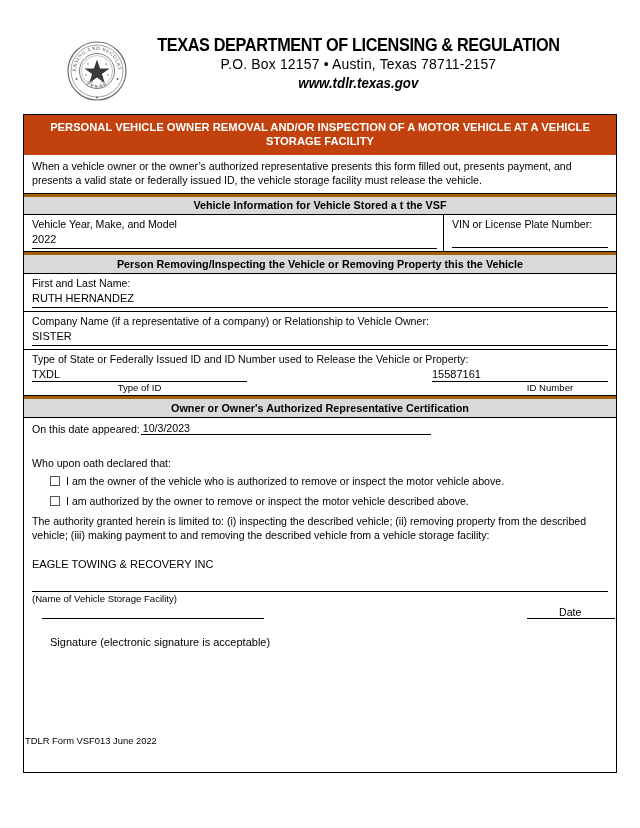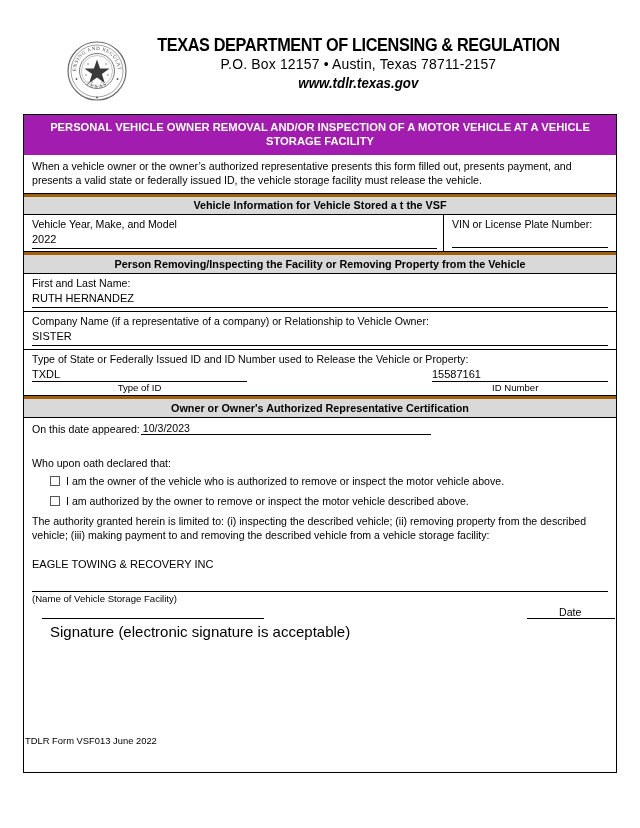--- a/index.html
+++ b/index.html
@@ -71,21 +71,21 @@
     position: absolute;
     left: 23px;
     top: 114px;
     width: 594px;
     border: 1.5px solid #000;
     box-sizing: border-box;
     background: #fff;
   }
 
   .title-bar {
-    background: #a21caf;
+    background: #c2410c;
     color: #fff;
     font-weight: bold;
     font-size: 11.2px;
     text-align: center;
     line-height: 1.28;
     padding: 5px 14px 6px 14px;
     box-sizing: border-box;
   }
 
   .intro {
@@ -175,21 +175,21 @@
     padding: 0 0 2px 0;
   }
   .id-cap-type {
     flex: 0 0 400px;
     text-align: center;
     padding-right: 185px;
     box-sizing: border-box;
   }
   .id-cap-num {
     flex: 1 1 auto;
-    text-align: left;
+    text-align: center;
     padding-left: 60px;
     box-sizing: border-box;
   }
 
   
   .cert-body {
     padding: 4px 8px 0 8px;
   }
   .date-line {
     display: flex;
@@ -253,22 +253,22 @@
   .sig-line {
     position: absolute;
     left: 10px;
     top: 14px;
     width: 222px;
     border-bottom: 1px solid #000;
   }
   .sig-cap {
     position: absolute;
     left: 18px;
-    top: 19px;
-    font-size: 15px;
+    top: 32px;
+    font-size: 11px;
   }
   .date-line2 {
     position: absolute;
     left: 495px;
     top: 14px;
     width: 88px;
     border-bottom: 1px solid #000;
   }
   .date-cap {
     position: absolute;
@@ -339,21 +339,21 @@
     <div class="veh-left">
       <div class="f-label">Vehicle Year, Make, and Model</div>
       <div class="f-value">2022</div>
     </div>
     <div class="veh-right">
       <div class="f-label">VIN or License Plate Number:</div>
       <div class="f-value"></div>
     </div>
   </div>
 
-  <div class="section-bar">Person Removing/Inspecting the Facility or Removing Property from the Vehicle</div>
+  <div class="section-bar">Person Removing/Inspecting the Vehicle or Removing Property this the Vehicle</div>
 
   <div class="field-block">
     <div class="f-label">First and Last Name:</div>
     <div class="f-value">RUTH HERNANDEZ</div>
   </div>
 
   <div class="field-block">
     <div class="f-label">Company Name (if a representative of a company) or Relationship to Vehicle Owner:</div>
     <div class="f-value">SISTER</div>
   </div>

